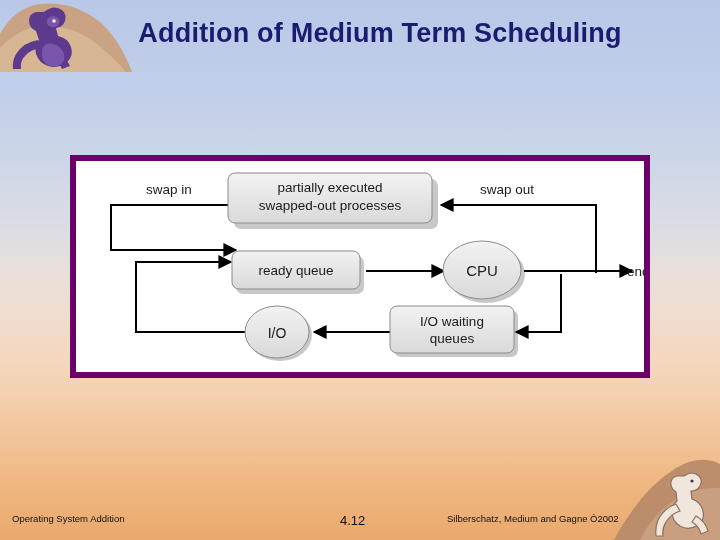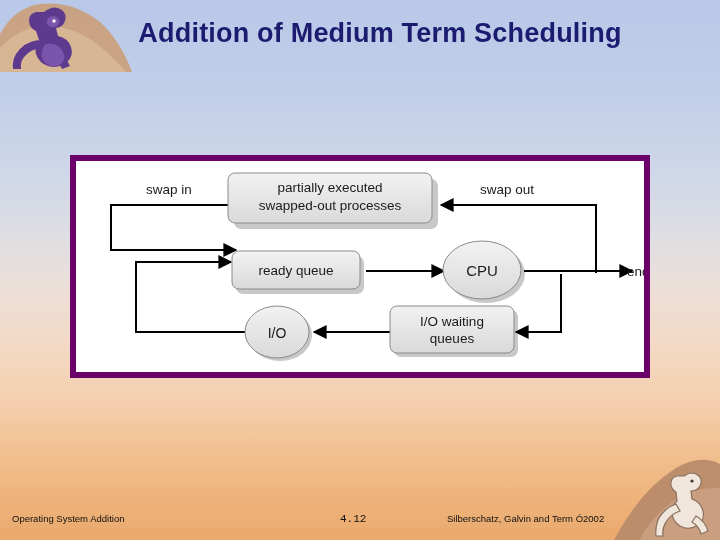--- a/index.html
+++ b/index.html
@@ -82,24 +82,23 @@
     left: 12px;
     top: 513px;
     font-size: 9.5px;
     color: #111111;
     white-space: nowrap;
   }
   .footer-center {
     position: absolute;
     left: 340px;
     top: 513px;
-    font-size: 11px;
+    font-size: 13px;
     color: #111111;
     white-space: nowrap;
-    font-family: Liberation Mono, monospace;
   }
   .footer-right {
     position: absolute;
     left: 447px;
     top: 513px;
     font-size: 9.5px;
     color: #111111;
     white-space: nowrap;
   }
 
@@ -199,21 +198,21 @@
 
         <text x="70" y="33" font-family="Liberation Sans, sans-serif" font-size="13.5" fill="#1a1a1a">swap in</text>
         <text x="404" y="33" font-family="Liberation Sans, sans-serif" font-size="13.5" fill="#1a1a1a">swap out</text>
         <text x="551" y="115" font-family="Liberation Sans, sans-serif" font-size="13.5" fill="#1a1a1a">end</text>
       </svg>
     </div>
   </div>
 
   <div class="footer-left">Operating System Addition</div>
   <div class="footer-center">4.12</div>
-  <div class="footer-right">Silberschatz, Galvin and  Term Ó2002</div>
+  <div class="footer-right">Silberschatz, Medium and  Gagne Ó2002</div>
 
   <div class="dino-br">
     <svg width="120" height="86" viewBox="0 0 120 86" xmlns="http://www.w3.org/2000/svg">
       <path d="M120 86 L120 10 Q100 0 76 14 Q48 32 30 60 Q20 74 14 86 Z" fill="#b98b6a" opacity="0.95"></path>
       <path d="M120 86 L120 34 Q96 32 72 48 Q50 64 40 86 Z" fill="#caa182" opacity="0.9"></path>
       <g fill="#f0e6dc" stroke="#8a7060" stroke-width="1.2">
         <path d="M84 22 q8 -6 15 0 q4 4 1 10 q-3 5 -9 5 l1 8 q9 3 11 12 q2 9 -5 14 q-9 6 -18 1 q-8 -5 -8 -14 q0 -7 5 -11 l-1 -9 q-6 -4 -5 -10 q1 -5 6 -6 z"></path>
         <path d="M76 50 q-12 4 -18 16 q-3 8 -2 16 l7 0 q-1 -8 3 -14 q5 -8 14 -11 z"></path>
         <path d="M96 62 q9 5 12 15 l-7 3 q-2 -8 -9 -12 z"></path>
       </g>

